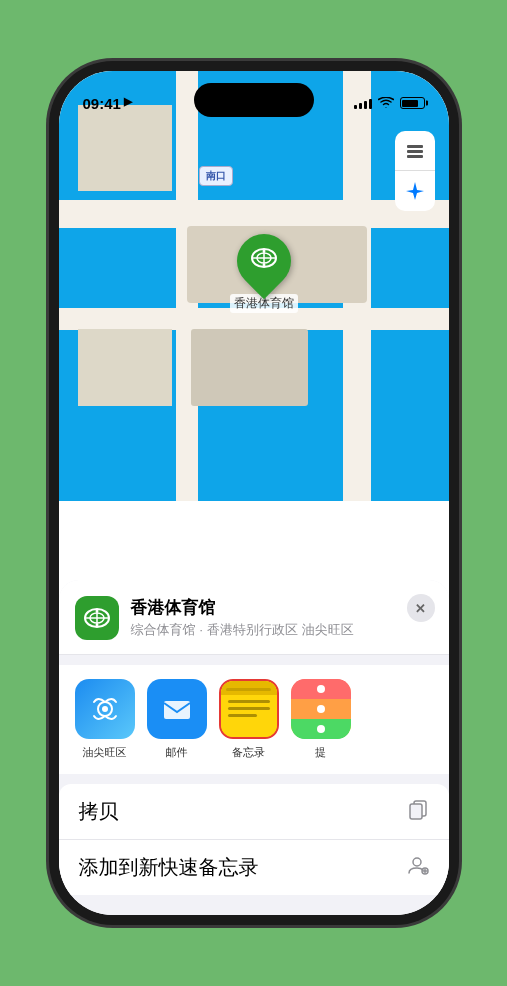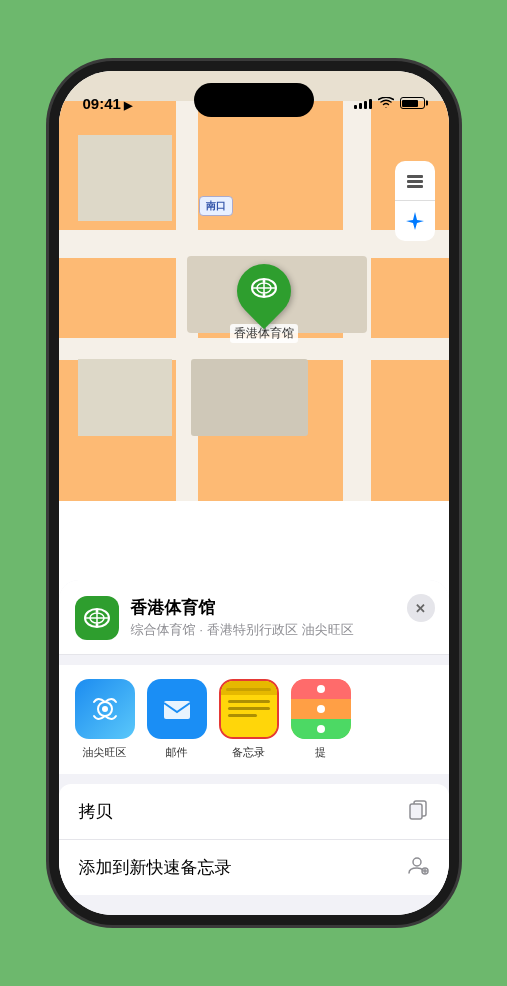--- a/index.html
+++ b/index.html
@@ -36,21 +36,21 @@
       align-items: center;
       padding: 14px 24px 0;
       z-index: 100;
     }
 
     .status-time {
       font-size: 15px;
       font-weight: 600;
       color: #000;
       display: flex;
-      align-items: flex-end;
+      align-items: flex-start;
       gap: 3px;
     }
 
     .status-icons {
       display: flex;
       align-items: center;
       gap: 6px;
     }
 
     .signal-bars {
@@ -117,22 +117,21 @@
       right: 0;
       height: 430px;
       background: #e8e0d0;
       overflow: hidden;
     }
 
     .map-bg {
       width: 100%;
       height: 100%;
       position: relative;
-      background: #fdba74;
-      margin-top: 30px;
+      background: #0ea5e9;
     }
 
     
     .map-road-h1 {
       position: absolute;
       top: 30%;
       left: 0;
       right: 0;
       height: 28px;
       background: #f5f0e8;
@@ -425,21 +424,21 @@
       padding: 14px 20px;
       border-bottom: 1px solid #e5e5ea;
       cursor: pointer;
     }
 
     .action-item:last-child {
       border-bottom: none;
     }
 
     .action-text {
-      font-size: 17px;
+      font-size: 20px;
       color: #000;
     }
 
     .action-icon {
       font-size: 20px;
       color: #8e8e93;
     }
 
     .home-indicator {
       position: absolute;

